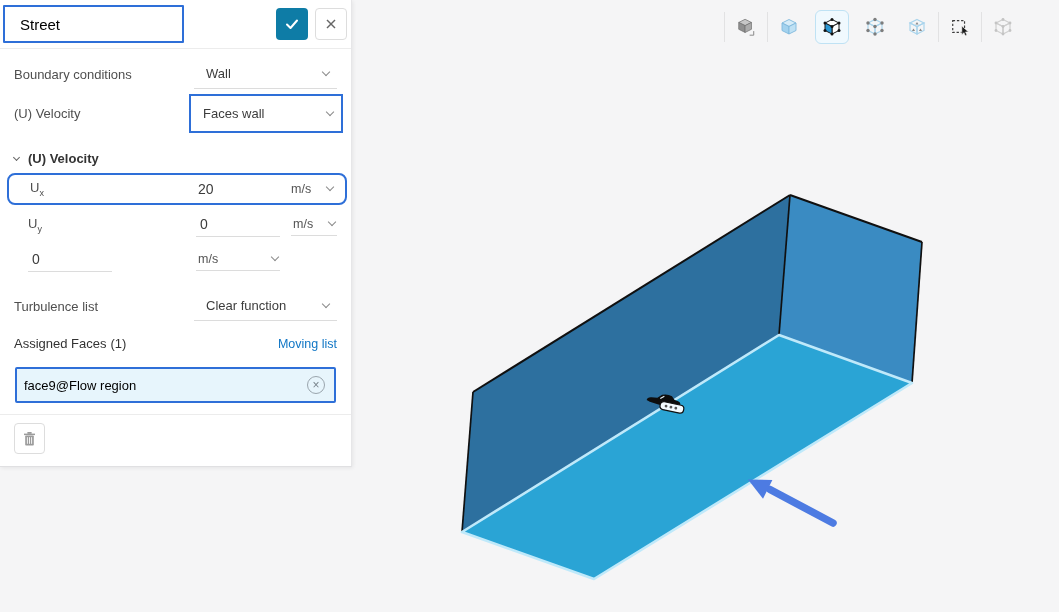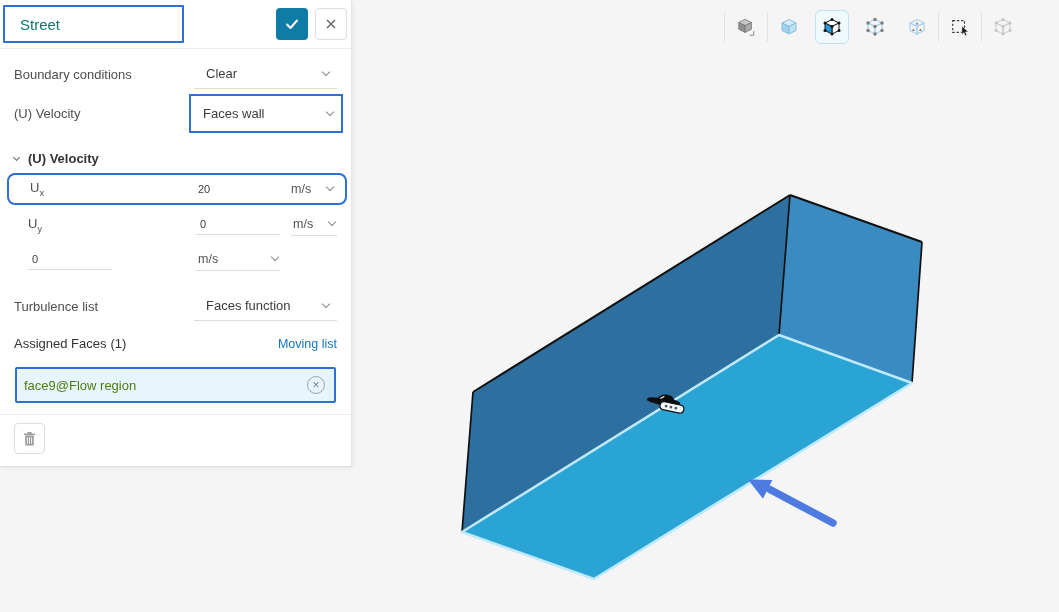--- a/index.html
+++ b/index.html
@@ -25,21 +25,21 @@
   
   .panel {
     position:absolute; left:0; top:0; width:352px; background:#fff; z-index:2;
     border-right:1px solid #e6e6e8; border-bottom:1px solid #e0e0e2;
     box-shadow: 1px 1px 4px rgba(0,0,0,0.07);
     padding-bottom:10px;
   }
   .name-row { height:49px; border-bottom:1px solid #ececec; display:flex; align-items:center; padding:0 4px 0 3px; }
   .name-input {
     width:181px; height:38px; border:2px solid #2e6fd8; border-radius:1px;
-    font-family:"Liberation Sans",sans-serif; font-size:15px; color:#0f766e; padding:0 0 0 15px; outline:none; font-weight:500;
+    font-family:"Liberation Sans",sans-serif; font-size:15px; color:#000000; padding:0 0 0 15px; outline:none; font-weight:500;
   }
   .name-spacer { flex:1; }
   .sqbtn { width:32px; height:32px; border-radius:4px; display:flex; align-items:center; justify-content:center; cursor:pointer; flex:none; }
   .btn-apply { background:#0e7ca6; border:none; margin-right:7px; }
   .btn-cancel { background:#fff; border:1px solid #ddd; }
 
   .row { display:flex; align-items:center; padding:0 14px; }
   .lbl { font-size:13px; color:#4f4f4f; flex:1; }
   .select {
     width:143px; display:flex; align-items:center; justify-content:space-between;
@@ -51,33 +51,33 @@
   .row-vt { margin-top:2px; height:43px; }
   .hlselect { border:2px solid #2e6fd8; border-bottom:2px solid #2e6fd8; padding:10px 8px 10px 12px; width:154px; margin-right:-6px; }
 
   .sect-head { display:flex; align-items:center; padding:0 14px; margin-top:10px; height:26px; }
   .sect-chev { width:5px; height:5px; border-right:1.3px solid #666; border-bottom:1.3px solid #666; transform:rotate(45deg); margin-right:9px; margin-top:-2px; cursor:pointer; }
   .sect-title { font-size:13px; font-weight:700; color:#333; }
 
   .vel-row { display:grid; grid-template-columns:1fr 84px 46px; column-gap:11px; align-items:center; padding:0 14px 0 28px; height:35px; }
   .vel-row .vlabel { font-size:13px; color:#4f4f4f; }
   .vel-row sub { font-size:9px; }
-  .vel-num { width:84px; border:none; border-bottom:1px solid #dcdcdc; font-family:"Liberation Sans",sans-serif; font-size:11px; color:#3c3c3c; padding:3px 2px 4px 4px; outline:none; background:transparent; }
+  .vel-num { width:84px; border:none; border-bottom:1px solid #dcdcdc; font-family:"Liberation Sans",sans-serif; font-size:14px; color:#3c3c3c; padding:3px 2px 4px 4px; outline:none; background:transparent; }
   .vel-unit { display:flex; align-items:center; justify-content:space-between; border-bottom:1px solid #dcdcdc; padding:3px 2px 4px 2px; font-size:12.5px; color:#555; cursor:pointer; }
   .vel-hl { border:2.5px solid #2e6fd8; border-radius:8px; margin:2px 4px 2px 7px; padding:0 10px 0 21px; height:32px; }
   .vel-hl .vel-num, .vel-hl .vel-unit { border-bottom:none; }
 
   .row-turb { margin-top:9px; height:40px; }
   .af-head { display:flex; align-items:baseline; padding:0 14px; margin-top:10px; height:24px; }
   .af-title { font-size:13px; font-weight:400; color:#333; }
   .af-count { font-size:13px; color:#333; margin-left:4px; flex:1; }
   .af-clear { font-size:12.5px; color:#1076c5; text-decoration:none; cursor:pointer; }
   .chip-box { margin:7px 15px 0 15px; border:2px solid #2e6fd8; border-radius:2px; }
   .chip { background:#e7f5fc; display:flex; align-items:center; justify-content:space-between; padding:7px 9px 7px 7px; }
-  .chip-label { font-size:13px; color:#4d7c0f; }
+  .chip-label { font-size:13px; color:#000000; }
   .chip-x { width:18px; height:18px; border-radius:50%; border:1px solid #9aa5ad; color:#78848c; background:transparent; font-size:12px; line-height:15px; text-align:center; cursor:pointer; padding:0; flex:none; }
   .panel-footer { border-top:1px solid #ececec; margin-top:11px; padding:8px 14px 2px; }
   .trash-btn { width:31px; height:31px; border:1px solid #ddd; border-radius:4px; background:#fff; display:flex; align-items:center; justify-content:center; cursor:pointer; }
 </style>
 </head>
 <body>
 
 <svg id="scene" width="1059" height="612" viewBox="0 0 1059 612">
 
   <polygon points="473,392 790,195 779,335 462,532" style="fill: rgb(45, 112, 159);"></polygon>
@@ -231,21 +231,21 @@
       <svg width="16" height="16" viewBox="0 0 16 16">
         <line x1="4" y1="4" x2="12" y2="12" stroke="#666" stroke-width="1.5"></line>
         <line x1="12" y1="4" x2="4" y2="12" stroke="#666" stroke-width="1.5"></line>
       </svg>
     </button>
   </div>
 
   <div class="row row-bc">
     <span class="lbl">Boundary conditions</span>
     <div class="select">
-      <span class="val">Clear</span>
+      <span class="val">Wall</span>
       <span class="chev"></span>
     </div>
   </div>
 
   <div class="row row-vt">
     <span class="lbl">(U) Velocity</span>
     <div class="select hlselect" style="border-color: rgb(46, 111, 216);">
       <span class="val">Faces wall</span>
       <span class="chev"></span>
     </div>
@@ -278,21 +278,21 @@
     <input class="vel-num" value="0" style="">
     <div class="vel-unit">
       <span>m/s</span>
       <span class="chev"></span>
     </div>
   </div>
 
   <div class="row row-turb">
     <span class="lbl">Turbulence list</span>
     <div class="select">
-      <span class="val">Faces function</span>
+      <span class="val">Clear function</span>
       <span class="chev"></span>
     </div>
   </div>
 
   <div class="af-head">
     <span class="af-title">Assigned Faces</span>
     <span class="af-count">(1)</span>
     <a class="af-clear" style="color: rgb(16, 118, 197);">Moving list</a>
   </div>
 

